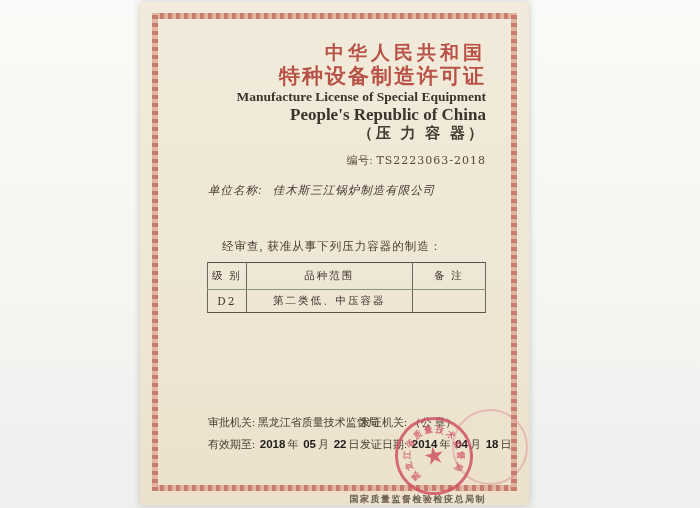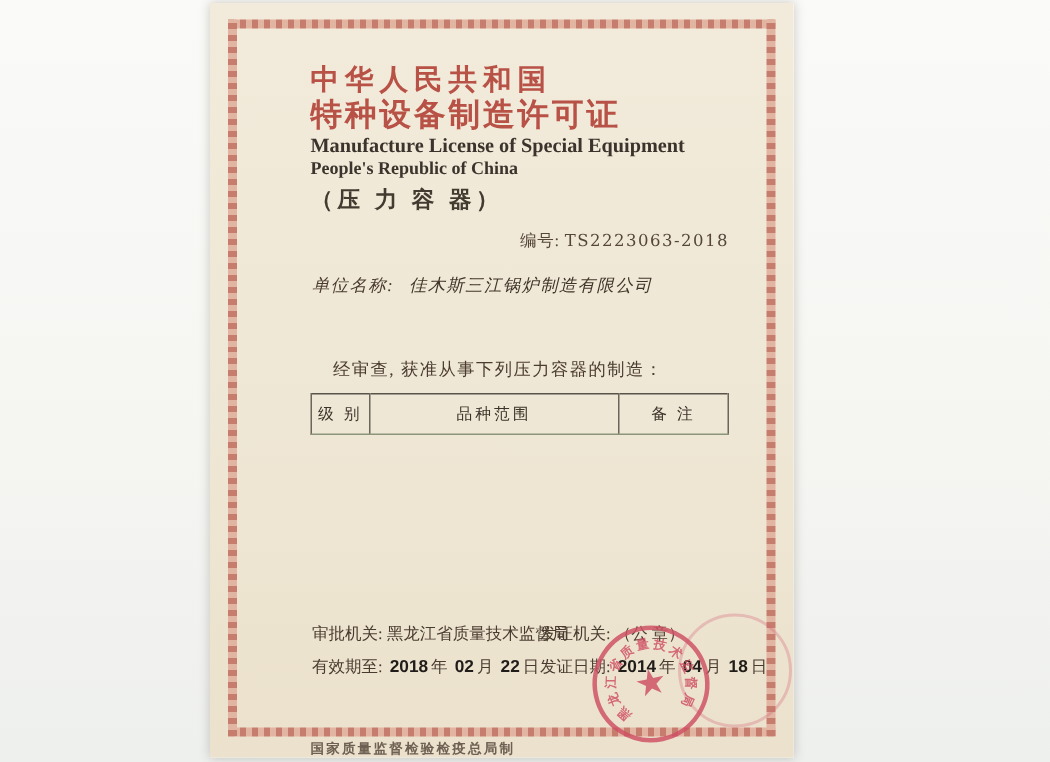--- a/index.html
+++ b/index.html
@@ -13,27 +13,27 @@
     background:linear-gradient(180deg,#f2ebdb 0%,#efe7d5 55%,#ebe1cc 100%);
     box-shadow:0 0 7px rgba(60,50,40,.25);
   }
   
   .frame{position:absolute;left:12px;top:11px;width:365px;height:478px;}
   .bd{position:absolute;}
   .bd-h{height:6px;left:0;right:0;background:repeating-linear-gradient(90deg,#c77d6d 0 4px,#e2b4a2 4px 8px);}
   .bd-v{width:6px;top:0;bottom:0;background:repeating-linear-gradient(0deg,#c77d6d 0 4px,#e2b4a2 4px 8px);}
   .bd-top{top:0;} .bd-bottom{bottom:0;} .bd-left{left:0;} .bd-right{right:0;}
 
-  .center-col{position:absolute;left:67px;width:279px;text-align:left;}
+  .center-col{position:absolute;left:67px;width:279px;text-align:right;}
   .title-cn{color:#b85146;font-weight:bold;}
   .title-cn-1{top:38px;font-size:19px;letter-spacing:4px;}
   .title-cn-2{top:60px;font-size:21px;letter-spacing:2px;}
   .title-en{color:#3a342c;font-weight:bold;}
   .title-en-1{top:87px;font-size:13.5px;}
-  .title-en-2{top:103px;font-size:12px;}
+  .title-en-2{top:103px;font-size:17px;}
   .category{top:122px;font-size:15px;color:#433a30;letter-spacing:3px;font-weight:bold;}
 
   .number-line{top:151px;text-align:right;font-size:11px;color:#55463a;letter-spacing:.5px;}
   .num-val{font-family:"DejaVu Serif",serif;letter-spacing:1px;}
 
   .field{position:absolute;left:68px;font-size:11.5px;color:#493b2f;letter-spacing:1px;white-space:nowrap;}
   .field .val{margin-left:6px;color:#41352a;}
   .f-unit{top:181px;font-style:italic;} .f-addr{top:202px;}
   .approval-note{position:absolute;left:82px;top:237px;font-size:11.5px;color:#493b2f;letter-spacing:1px;}
 
@@ -95,36 +95,41 @@
 
   <div class="approval-note">经审查, 获准从事下列压力容器的制造：</div>
 
   <table class="lic-table">
     <tbody>
         <tr class="hdr">
       <td class="col-grade">级 别</td>
       <td class="col-scope">品种范围</td>
       <td class="col-note">备 注</td>
     </tr>
+    <tr class="r2">
+      <td class="grade-val">D2</td>
+      <td>第二类低、中压容器</td>
+      <td></td>
+    </tr>
   </tbody>
     </table>
 
   <div class="foot-fields">
     <div class="ff-row ff-left row1">
       <span>审批机关:</span>
       <span>黑龙江省质量技术监督局</span>
     </div>
     <div class="ff-row ff-right row1">
       <span>发证机关:</span>
       <span>（公 章）</span>
     </div>
     <div class="ff-row ff-left row2">
       <span>有效期至:</span>
       <span class="num">2018</span><span>年</span>
-      <span class="num">02</span><span>月</span>
+      <span class="num">05</span><span>月</span>
       <span class="num">22</span><span>日</span>
     </div>
     <div class="ff-row ff-right row2">
       <span>发证日期:</span>
       <span class="num">2014</span><span>年</span>
       <span class="num">04</span><span>月</span>
       <span class="num">18</span><span>日</span>
     </div>
   </div>
 

